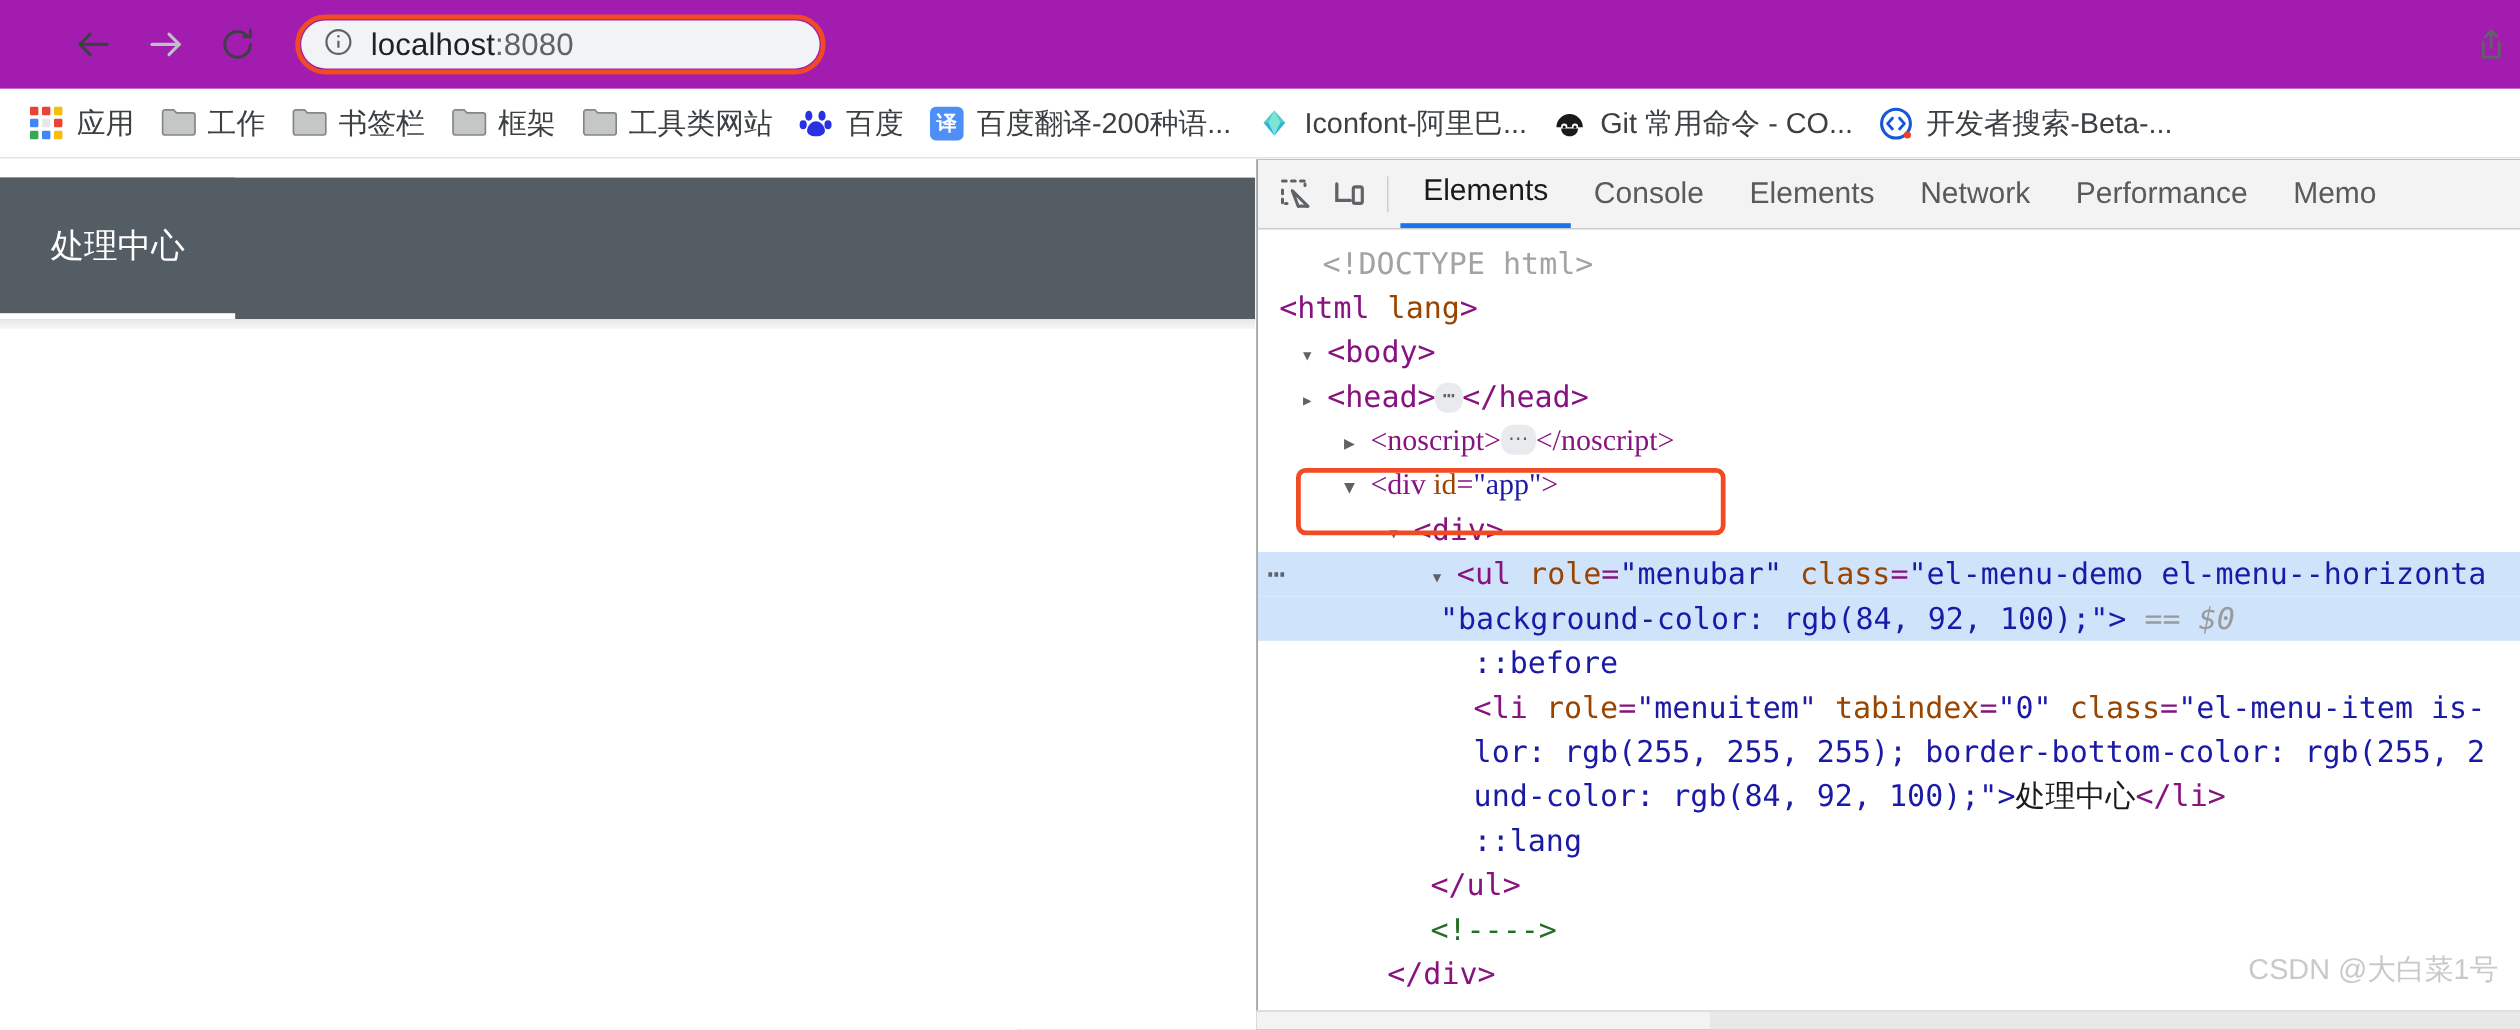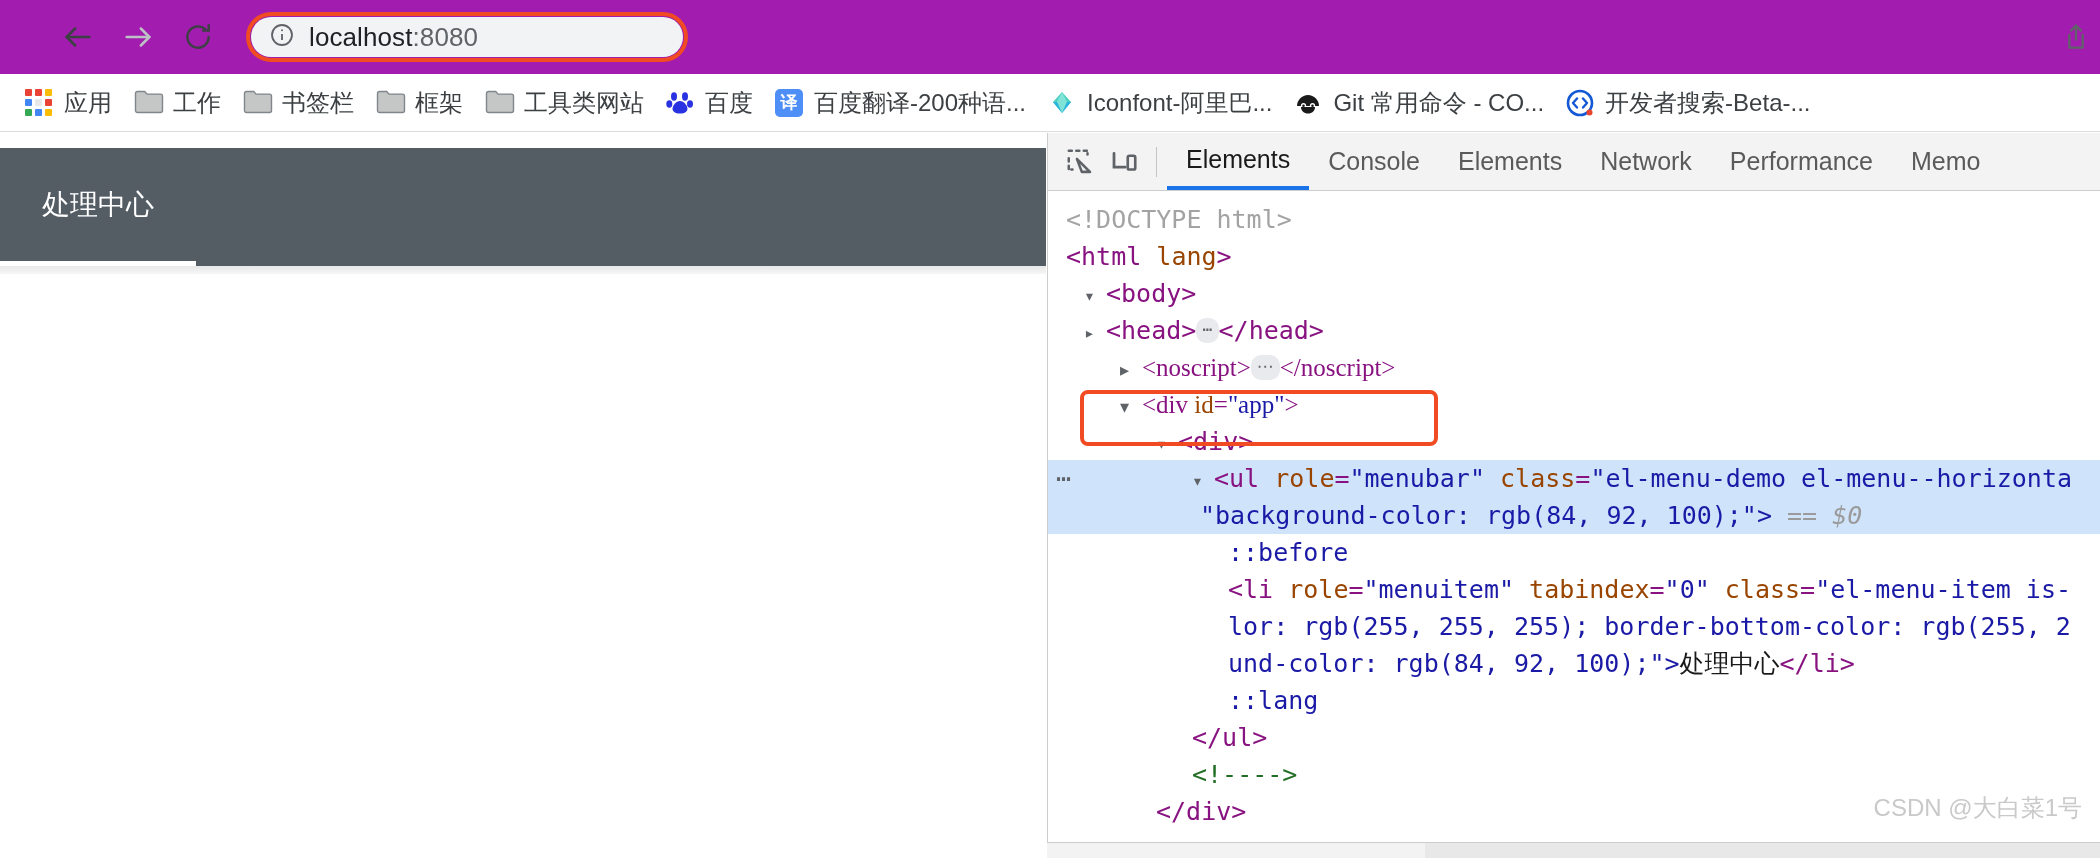--- a/index.html
+++ b/index.html
@@ -212,21 +212,21 @@
 
   .tri {
     display: inline-block;
     width: 22px;
     color: #5f6368;
     font-size: 18px;
   }
   .tag { color: #881280; }
   .attr { color: #994500; }
   .val { color: #1a1aa6; }
-  .doctype { color: #a3a3a3; }
+  .doctype { color: #a3a3a3; margin-left: 36px; }
   .txt { color: #1a1a1a; }
   .comment { color: #236e25; }
   .pseudo { color: #1a1aa6; }
   .eq { color: #9a9a9a; }
   .dollar { color: #9a9a9a; font-style: italic; }
   .ellipsis-badge {
     display: inline-block;
     background: #e8eaed;
     color: #5f6368;
     border-radius: 10px;

